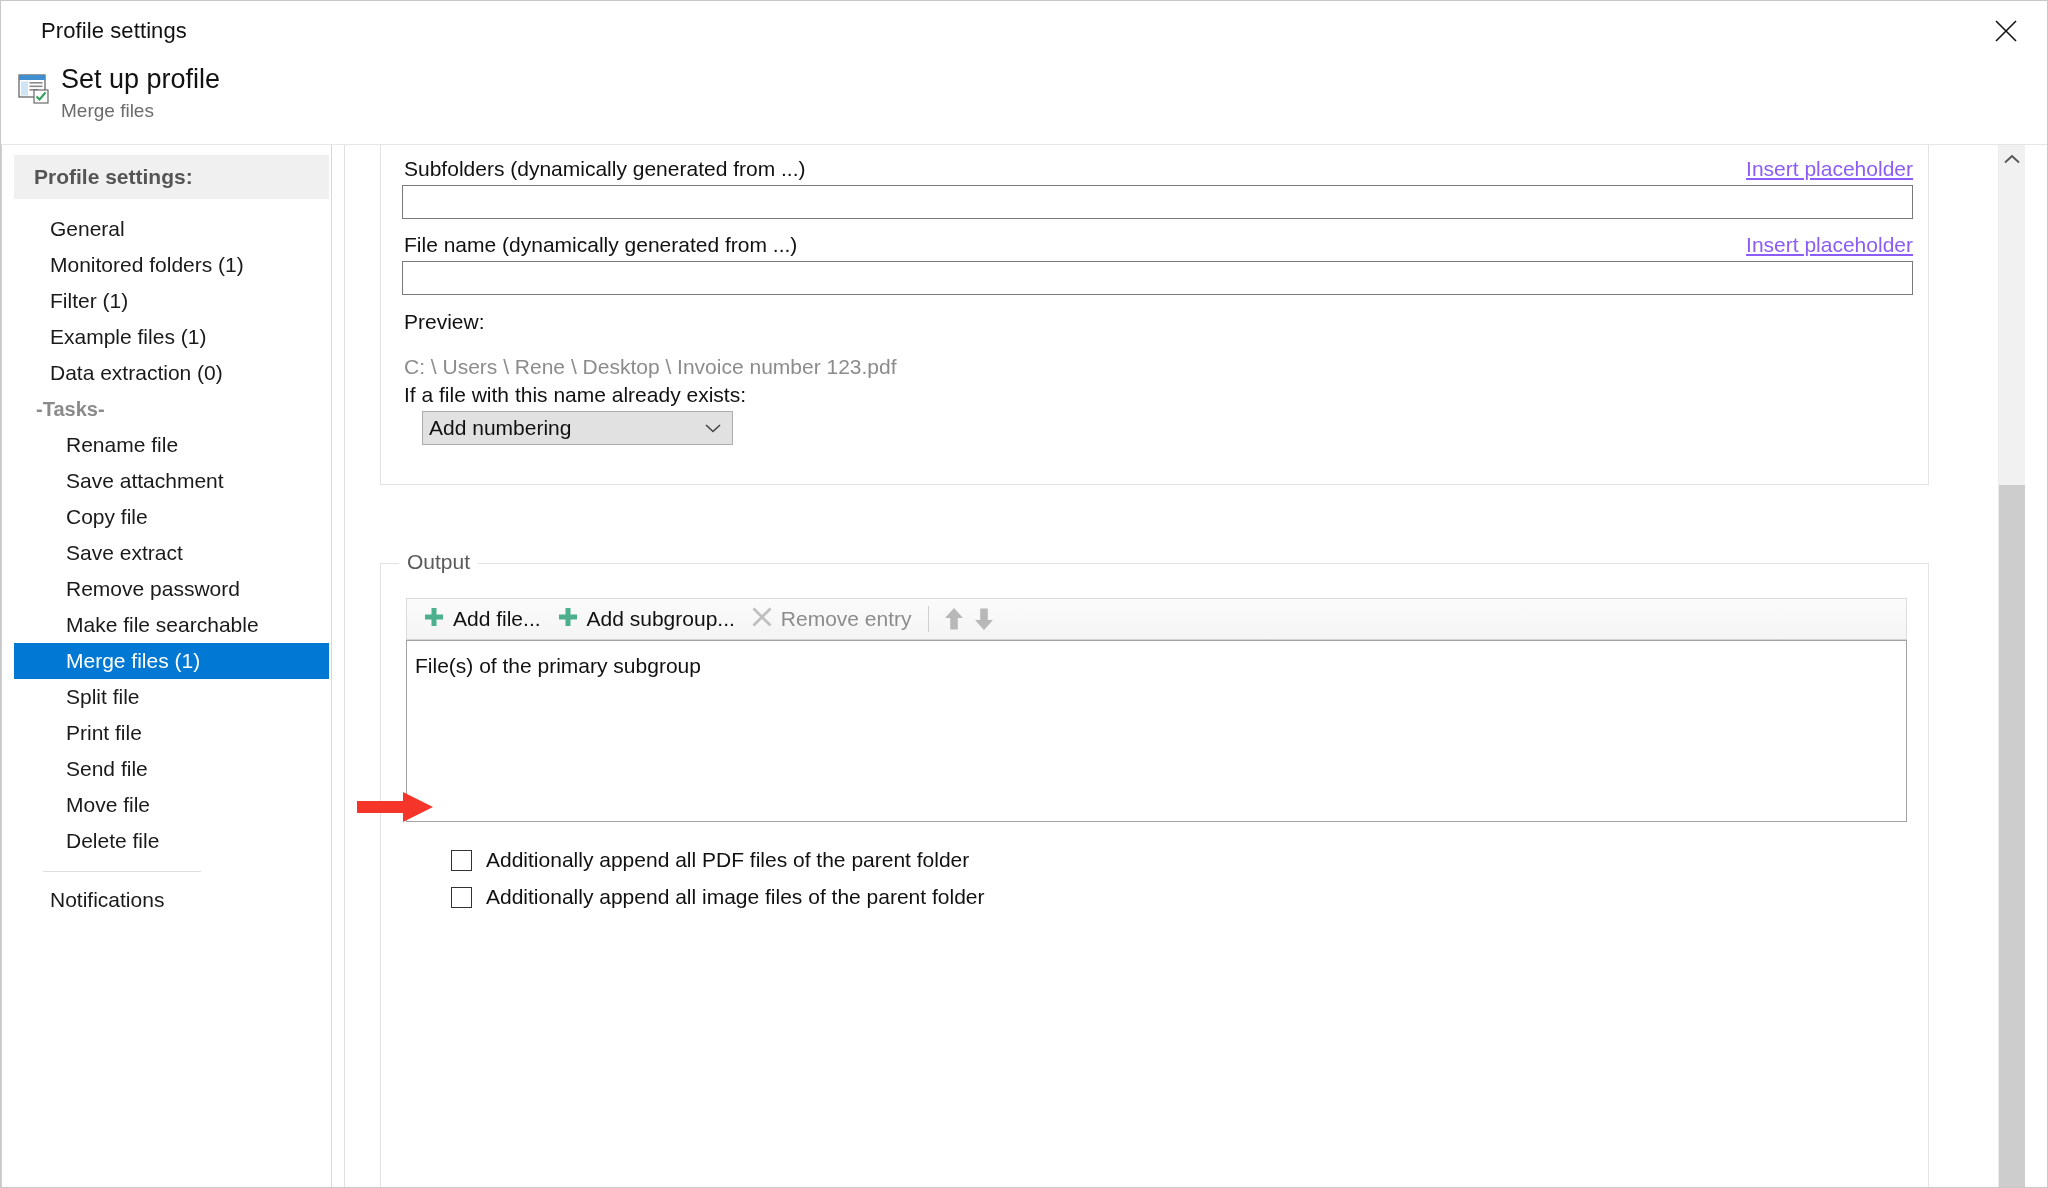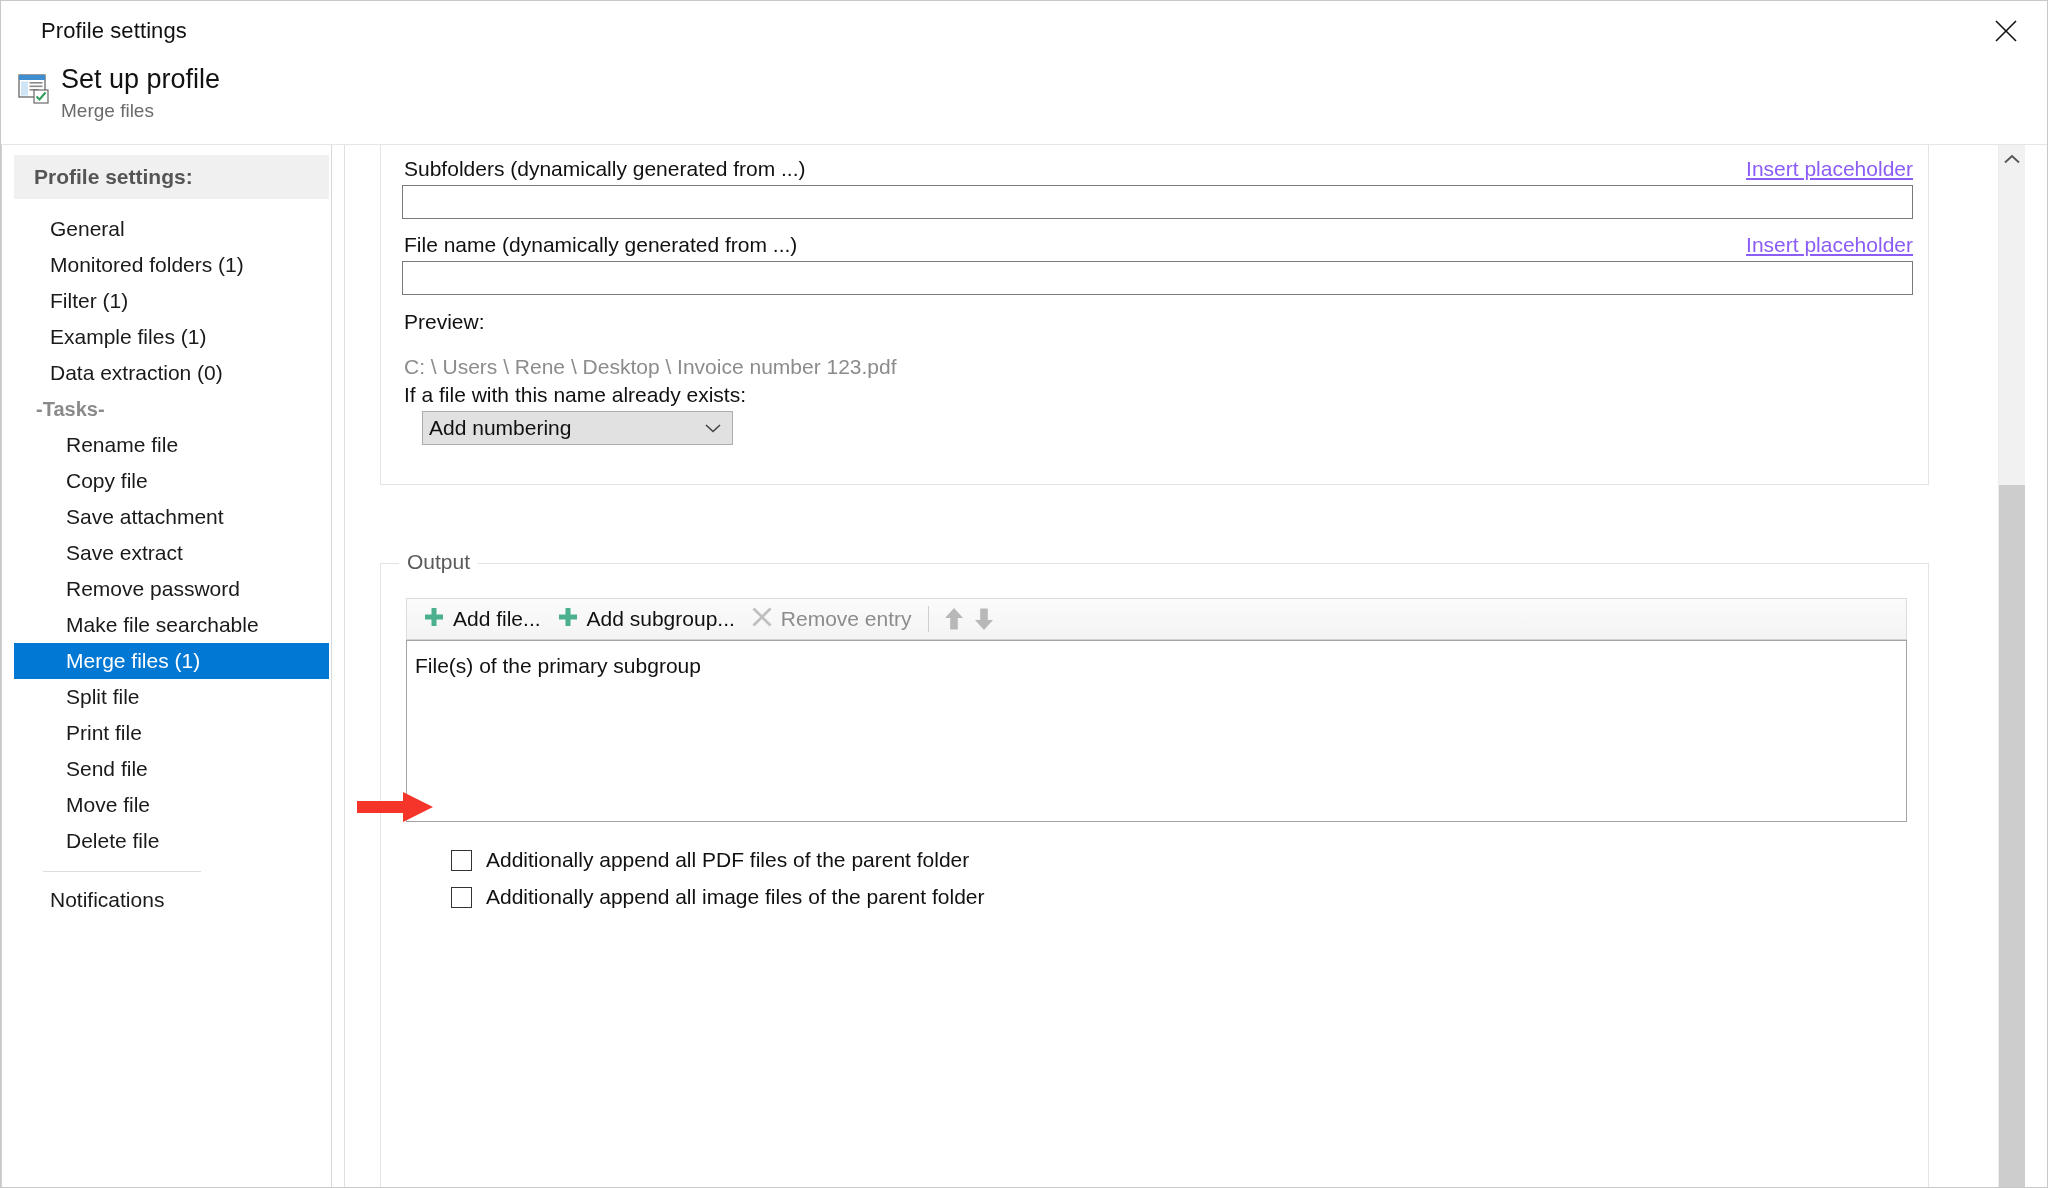--- a/index.html
+++ b/index.html
@@ -422,22 +422,22 @@
         <div class="sidebar-list">
           <div class="side-item">General</div>
           <div class="side-item">Monitored folders (1)</div>
           <div class="side-item">Filter (1)</div>
           <div class="side-item">Example files (1)</div>
           <div class="side-item">Data extraction (0)</div>
 
           <div class="side-group-label">-Tasks-</div>
 
           <div class="side-item sub">Rename file</div>
+          <div class="side-item sub">Save attachment</div>
           <div class="side-item sub">Copy file</div>
-          <div class="side-item sub">Save attachment</div>
           <div class="side-item sub">Save extract</div>
           <div class="side-item sub">Remove password</div>
           <div class="side-item sub">Make file searchable</div>
           <div class="side-item sub selected">Merge files (1)</div>
           <div class="side-item sub">Split file</div>
           <div class="side-item sub">Print file</div>
           <div class="side-item sub">Send file</div>
           <div class="side-item sub">Move file</div>
           <div class="side-item sub">Delete file</div>
 

